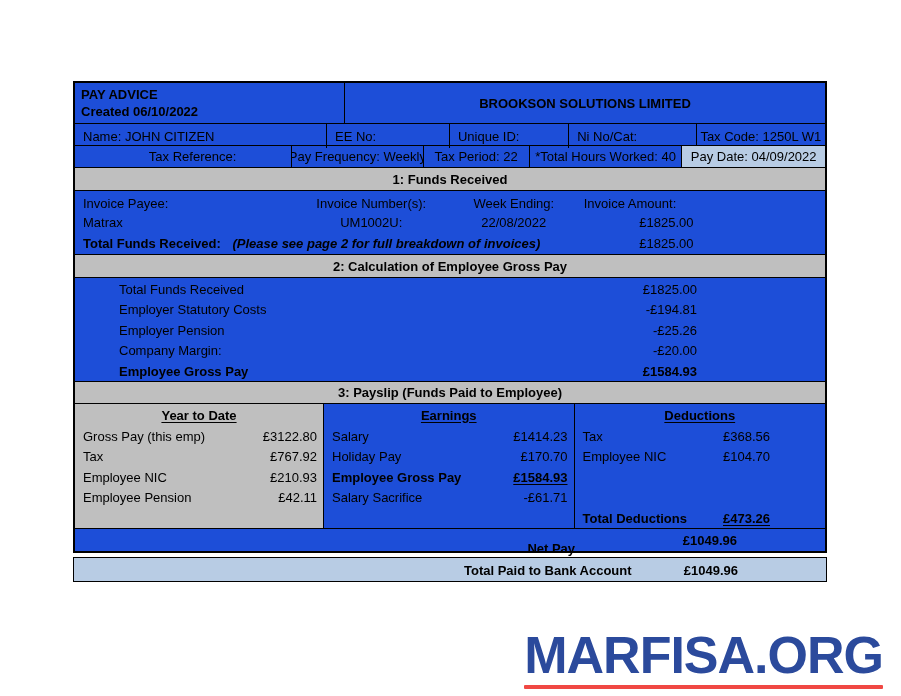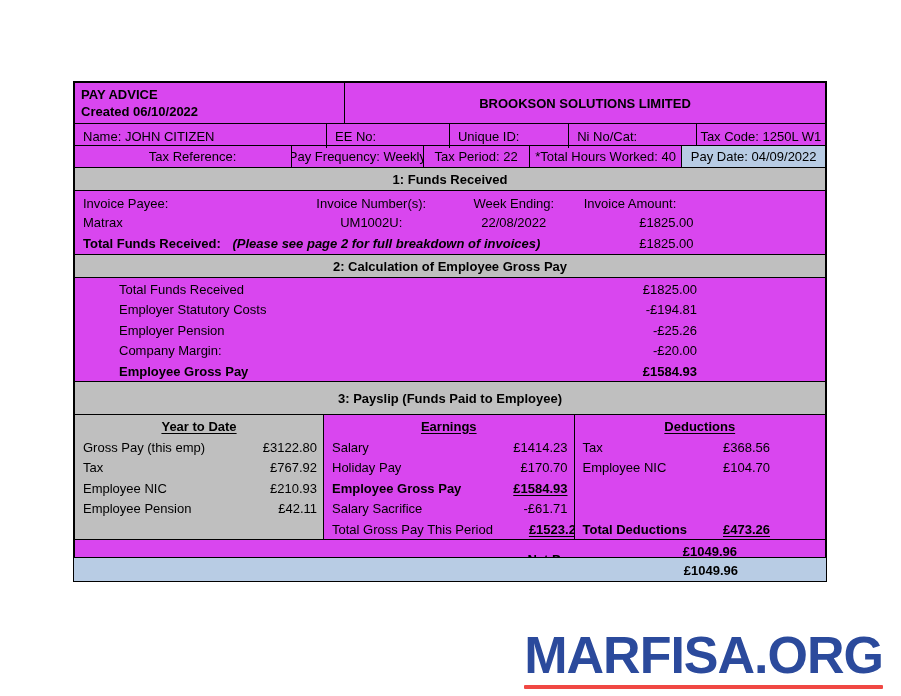--- a/index.html
+++ b/index.html
@@ -9,21 +9,21 @@
     font-size: 13px;
     color: #000;
     position: relative;
     overflow: hidden;
   }
   .doc {
     position: absolute;
     left: 73px; top: 81px;
     width: 754px;
     border: 2px solid #000;
-    background: #d946ef;
+    background: #1d4ed8;
   }
   .row { display: flex; border-bottom: 1px solid #000; align-items: stretch; }
   .cell { border-right: 1px solid #000; display: flex; align-items: center; padding: 12px 8px; overflow: hidden; white-space: nowrap; }
   .cell:last-child { border-right: none; }
   .center { justify-content: center; text-align: center; padding: 0 2px; }
   .bold { font-weight: bold; }
 
   
   .title-row { height: 41px; }
   .title-cell { width: 36%; flex-direction: column; align-items: flex-start; justify-content: center; gap: 2px; padding: 2px 6px; }
@@ -150,21 +150,21 @@
     <div class="s2-row">
       <span class="s2-label">Company Margin:</span>
       <span class="s2-value">-£20.00</span>
     </div>
     <div class="s2-row bold">
       <span class="s2-label">Employee Gross Pay</span>
       <span class="s2-value">£1584.93</span>
     </div>
   </div>
 
-  <div class="sec-h" style="height:33px;">3: Payslip (Funds Paid to Employee)</div>
+  <div class="sec-h" style="height:22px;">3: Payslip (Funds Paid to Employee)</div>
   <div class="s3-body">
 
     <div class="s3-col s3-ytd s3-col-divider">
       <div class="s3-col-h">Year to Date</div>
       <div class="s3-row">
         <span>Gross Pay (this emp)</span>
         <span>£3122.80</span>
       </div>
       <div class="s3-row">
         <span>Tax</span>
@@ -190,24 +190,20 @@
         <span>Holiday Pay</span>
         <span>£170.70</span>
       </div>
       <div class="s3-row">
         <span class="bold">Employee Gross Pay</span>
         <span class="u">£1584.93</span>
       </div>
       <div class="s3-row">
         <span>Salary Sacrifice</span>
         <span>-£61.71</span>
-      </div>
-      <div class="s3-row">
-        <span>Total Gross Pay This Period</span>
-        <span class="u">£1523.22</span>
       </div>
     </div>
 
     <div class="s3-col">
       <div class="s3-col-h">Deductions</div>
       <div class="s3-row ded">
         <span>Tax</span>
         <span>£368.56</span>
       </div>
       <div class="s3-row ded">
@@ -223,19 +219,20 @@
     </div>
   </div>
 
   <div class="netpay-row">
     <span class="netpay-label">Net Pay</span>
     <span class="netpay-value">£1049.96</span>
   </div>
 </div>
 
 <div class="band">
+  <span class="band-label">Total Paid to Bank Account</span>
   <span class="band-value">£1049.96</span>
 </div>
 
 <div class="logo">
   <div class="logo-text">MARFISA.ORG</div>
   <div class="logo-bar"></div>
 </div>
 
 </body></html>

